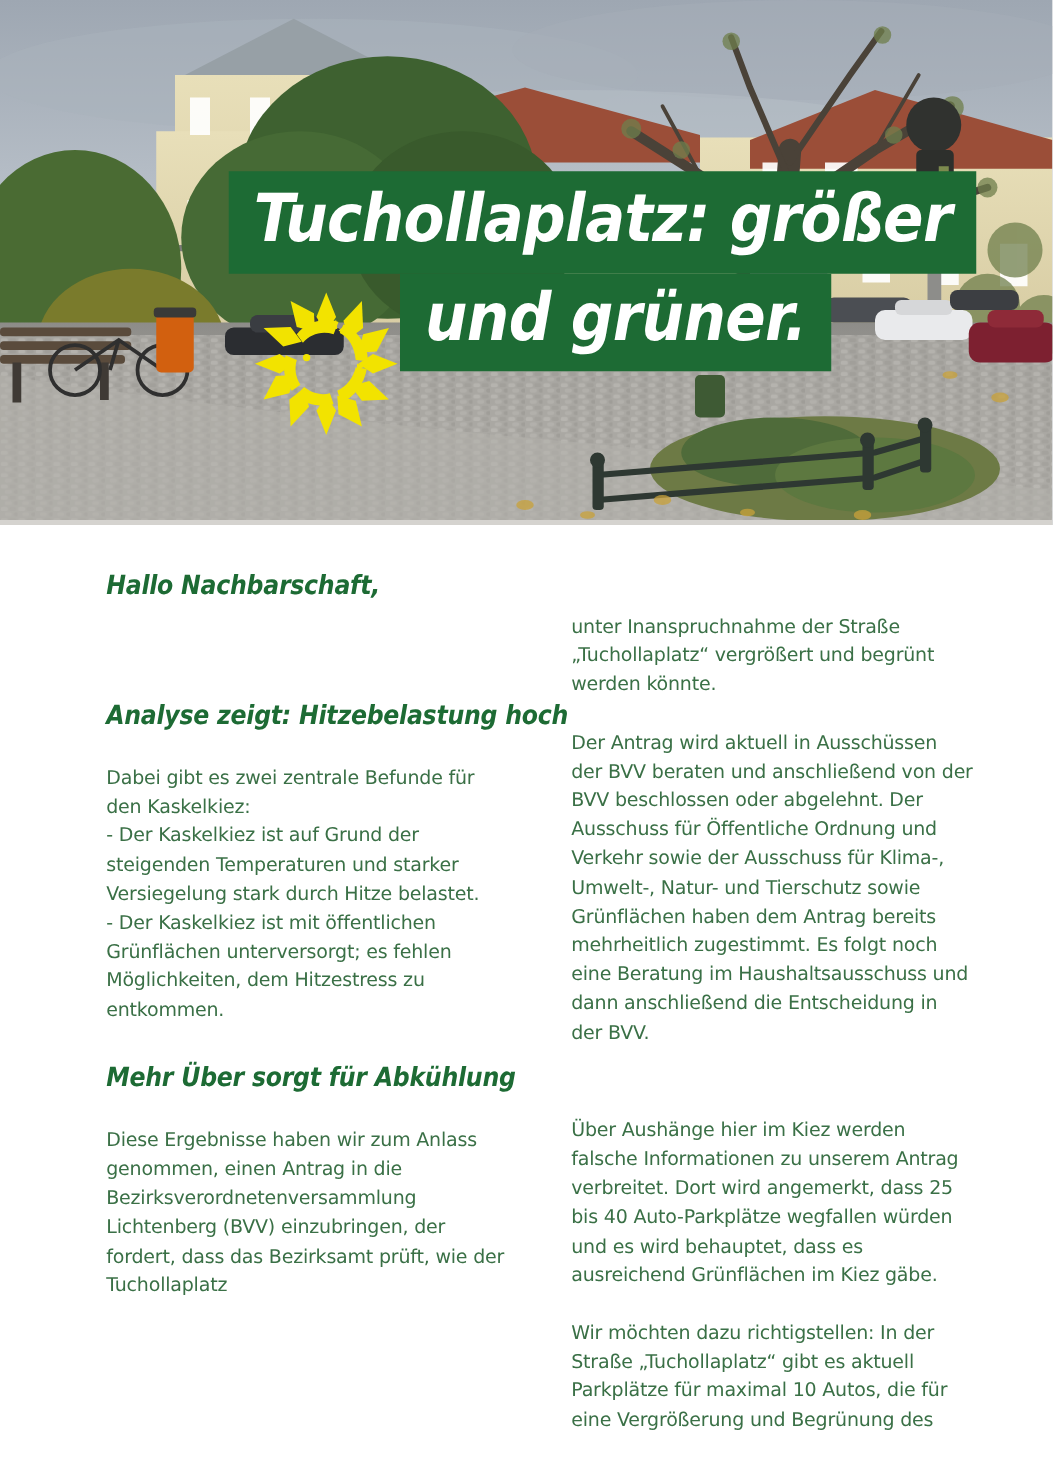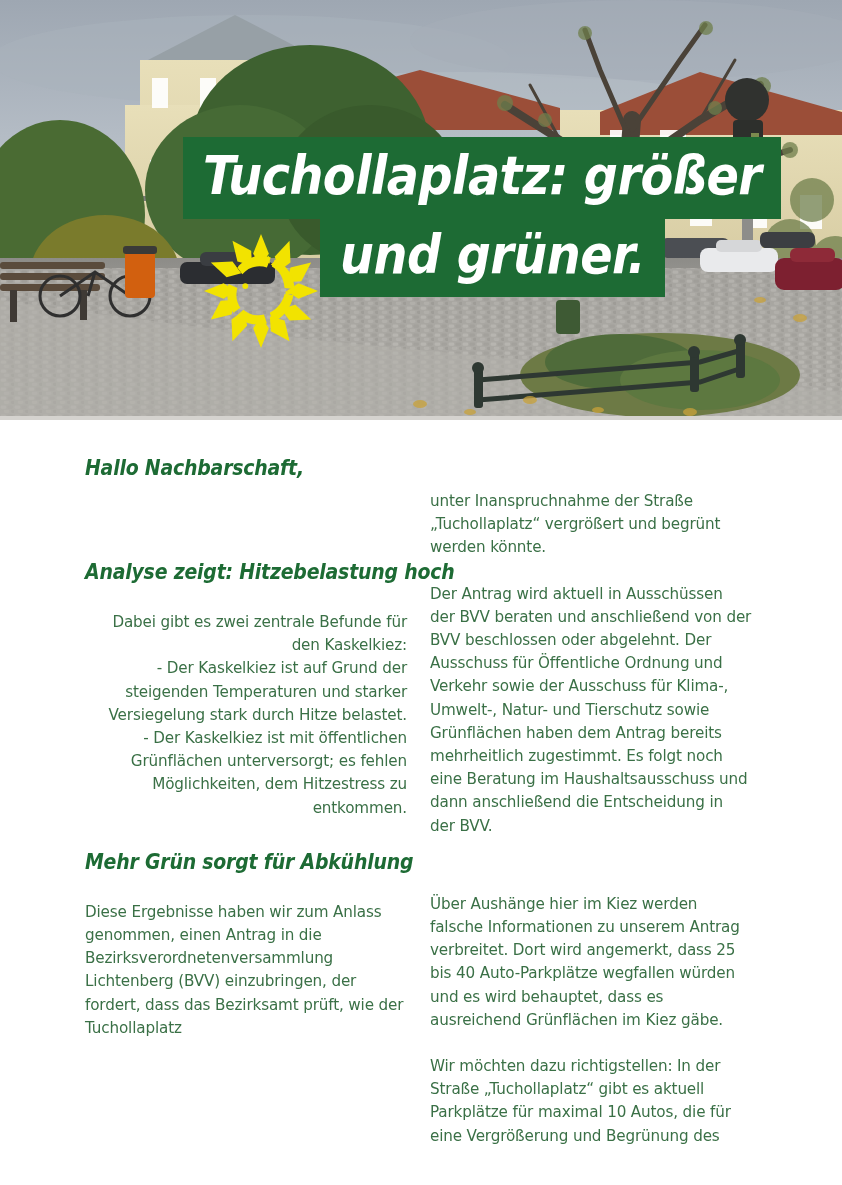--- a/index.html
+++ b/index.html
@@ -55,21 +55,21 @@
   .sunflower svg{display:block;width:118px;height:118px;}
 
   
   .content{
     position:absolute;left:0;top:420px;width:842px;height:778px;
   }
   .col{
     position:absolute;top:0;width:322px;
   }
   .col-left{left:85px;}
-  .col-right{left:430px;}
+  .col-right{left:457px;}
 
   h2.sec{
     margin:0;
     font-family:"Liberation Sans Narrow","DejaVu Sans Condensed","Liberation Sans", sans-serif;
     font-weight:700;
     font-style:italic;
     font-size:21px;
     line-height:26px;
     color:#1d6b34;
     letter-spacing:-0.2px;
@@ -330,27 +330,27 @@
 
     <div class="sp-para"></div>
 
 
     <div class="sp-before-head"></div>
 
     <h2 class="sec">Analyse zeigt: Hitzebelastung hoch</h2>
 
     <div class="sp-after-head"></div>
 
-    <p class="para" style="white-space:pre-line;text-align:right;">Dabei gibt es zwei zentrale Befunde für den Kaskelkiez:
+    <p class="para" style="white-space:pre-line;">Dabei gibt es zwei zentrale Befunde für den Kaskelkiez:
 - Der Kaskelkiez ist auf Grund der steigenden Temperaturen und starker Versiegelung stark durch Hitze belastet.
 - Der Kaskelkiez ist mit öffentlichen Grünflächen unterversorgt; es fehlen Möglichkeiten, dem Hitzestress zu entkommen.</p>
 
     <div class="sp-before-head"></div>
 
-    <h2 class="sec">Mehr Grün sorgt für Abkühlung</h2>
+    <h2 class="sec">Mehr Über sorgt für Abkühlung</h2>
 
     <div class="sp-after-head"></div>
 
     <p class="para">Diese Ergebnisse haben wir zum Anlass genommen, einen Antrag in die Bezirksverordnetenversammlung Lichtenberg (BVV) einzubringen, der fordert, dass das Bezirksamt prüft, wie der Tuchollaplatz</p>
   </div>
 
   <div class="col col-right">
 
     <div style="height:70px;"></div>
 

